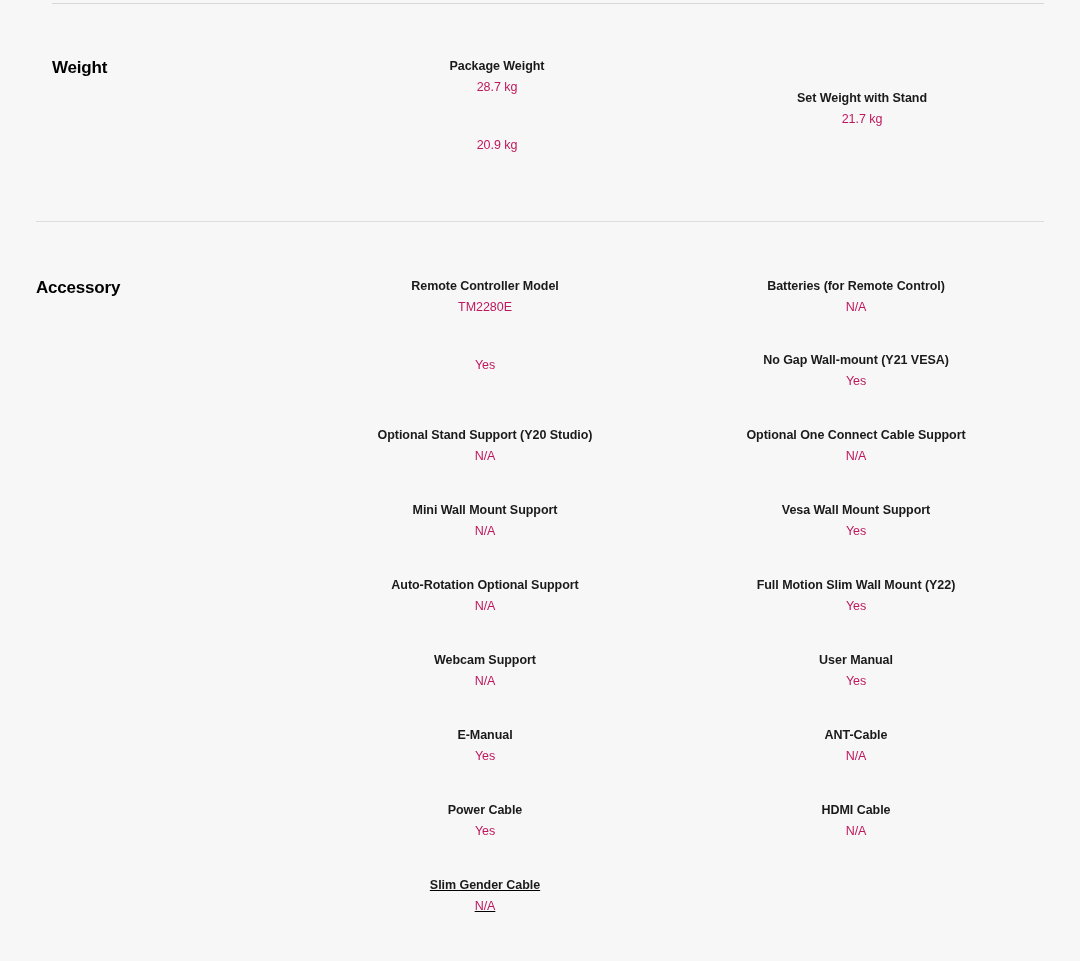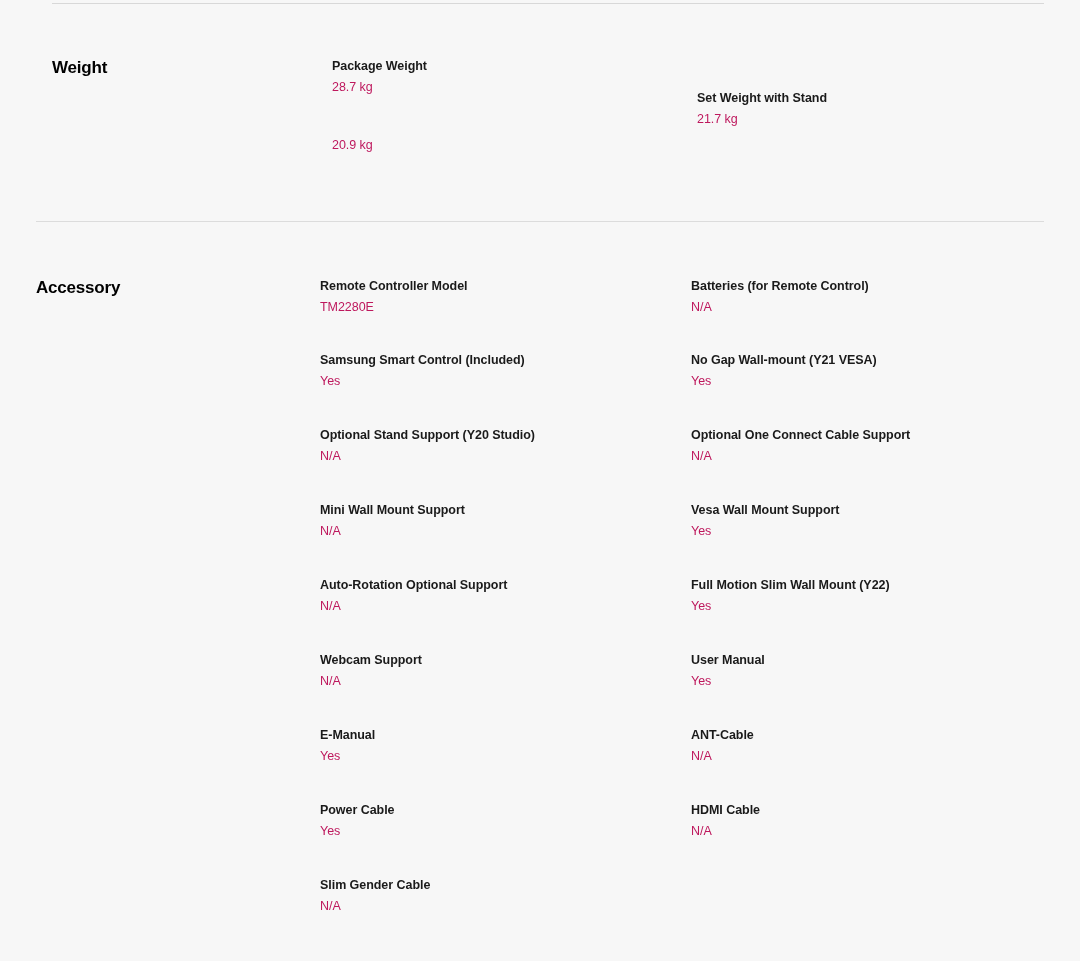--- a/index.html
+++ b/index.html
@@ -48,20 +48,21 @@
 
   .divider {
     position: absolute;
     height: 1px;
     background: #dcdcdc;
   }
 
   .spec {
     position: absolute;
     width: 330px;
+    text-align: center;
   }
   .spec-label {
     font-size: 12.5px;
     font-weight: 700;
     color: #1a1a1a;
     line-height: 16px;
     letter-spacing: -0.05px;
   }
   .spec-value {
     font-size: 12.5px;
@@ -105,21 +106,20 @@
     <div class="spec" style="left:320px; top:278px;">
       <div class="spec-label">Remote Controller Model</div>
       <div class="spec-value">TM2280E</div>
     </div>
     <div class="spec" style="left:691px; top:278px;">
       <div class="spec-label">Batteries (for Remote Control)</div>
       <div class="spec-value">N/A</div>
     </div>
 
     <div class="spec" style="left:320px; top:352px;">
-      <div class="spec-label">Samsung Smart Control (Included)</div>
       <div class="spec-value">Yes</div>
     </div>
     <div class="spec" style="left:691px; top:352px;">
       <div class="spec-label">No Gap Wall-mount (Y21 VESA)</div>
       <div class="spec-value">Yes</div>
     </div>
 
     <div class="spec" style="left:320px; top:427px;">
       <div class="spec-label">Optional Stand Support (Y20 Studio)</div>
       <div class="spec-value">N/A</div>
@@ -167,19 +167,19 @@
 
     <div class="spec" style="left:320px; top:802px;">
       <div class="spec-label">Power Cable</div>
       <div class="spec-value">Yes</div>
     </div>
     <div class="spec" style="left:691px; top:802px;">
       <div class="spec-label">HDMI Cable</div>
       <div class="spec-value">N/A</div>
     </div>
 
-    <div class="spec" style="left:320px; top:877px;">
+    <div class="spec" style="left:320px; top:877px;text-decoration:underline;">
       <div class="spec-label">Slim Gender Cable</div>
       <div class="spec-value">N/A</div>
     </div>
   </div>
 
 </div>
 
 </body></html>

